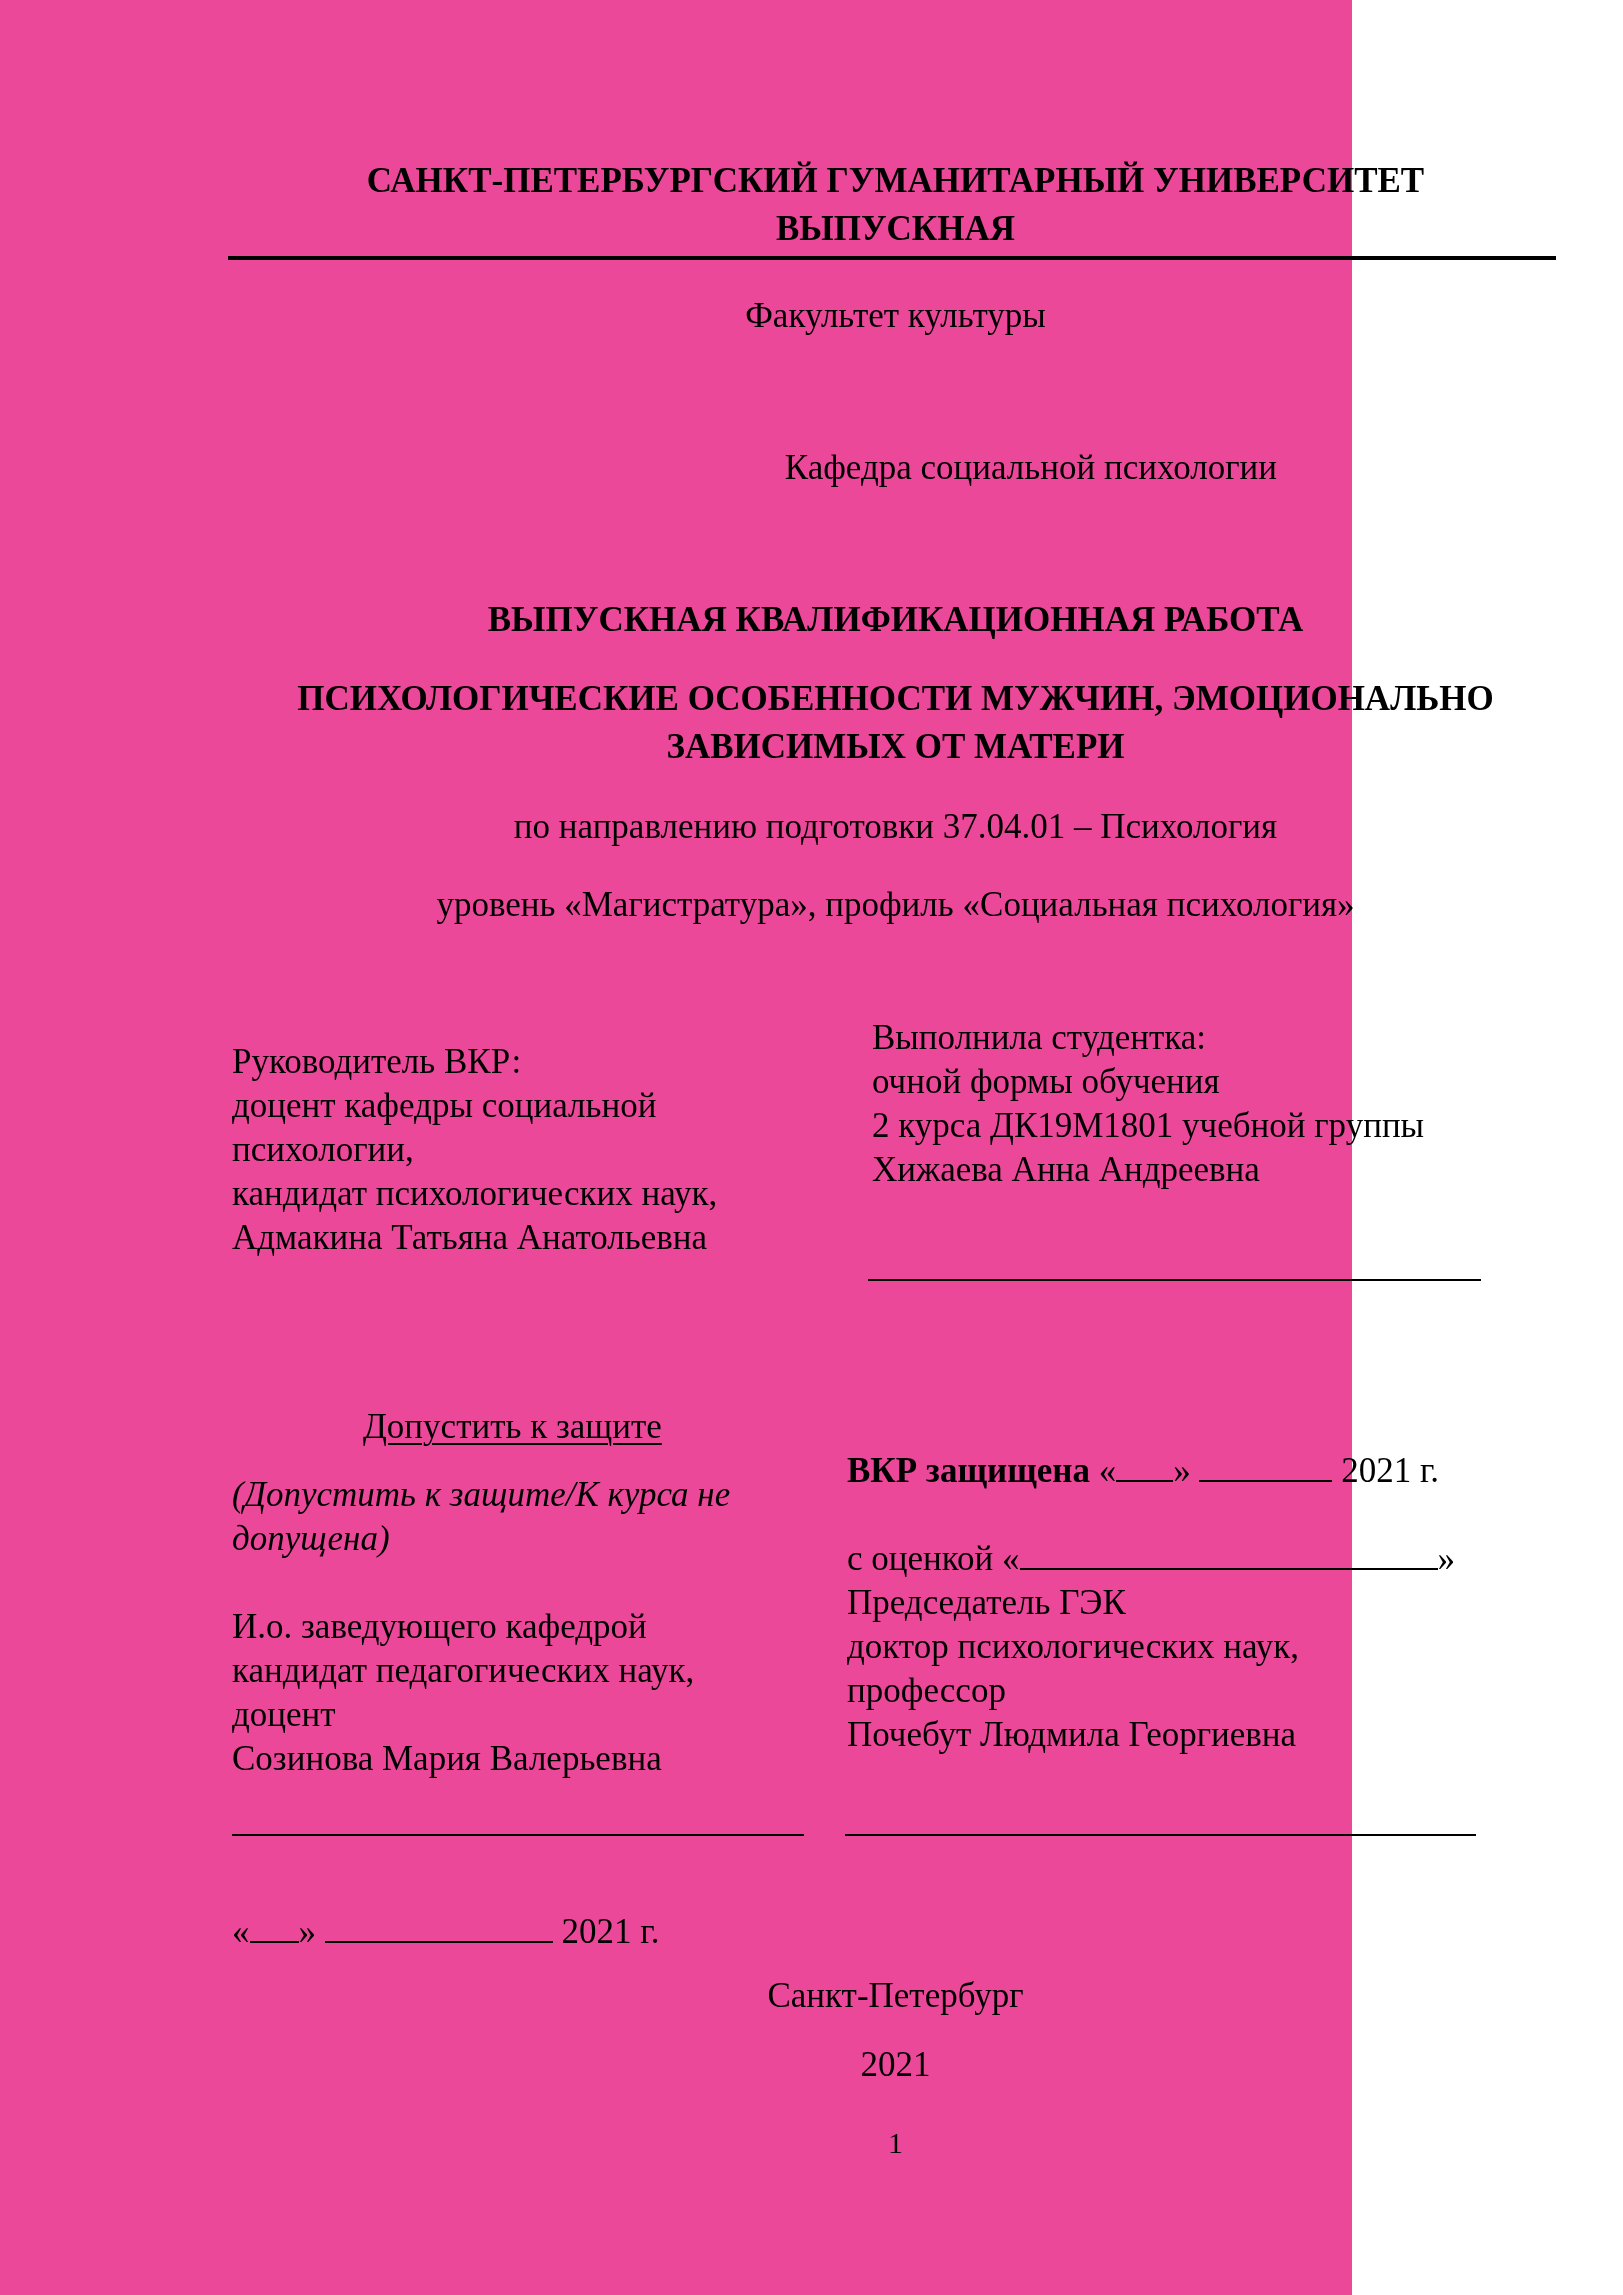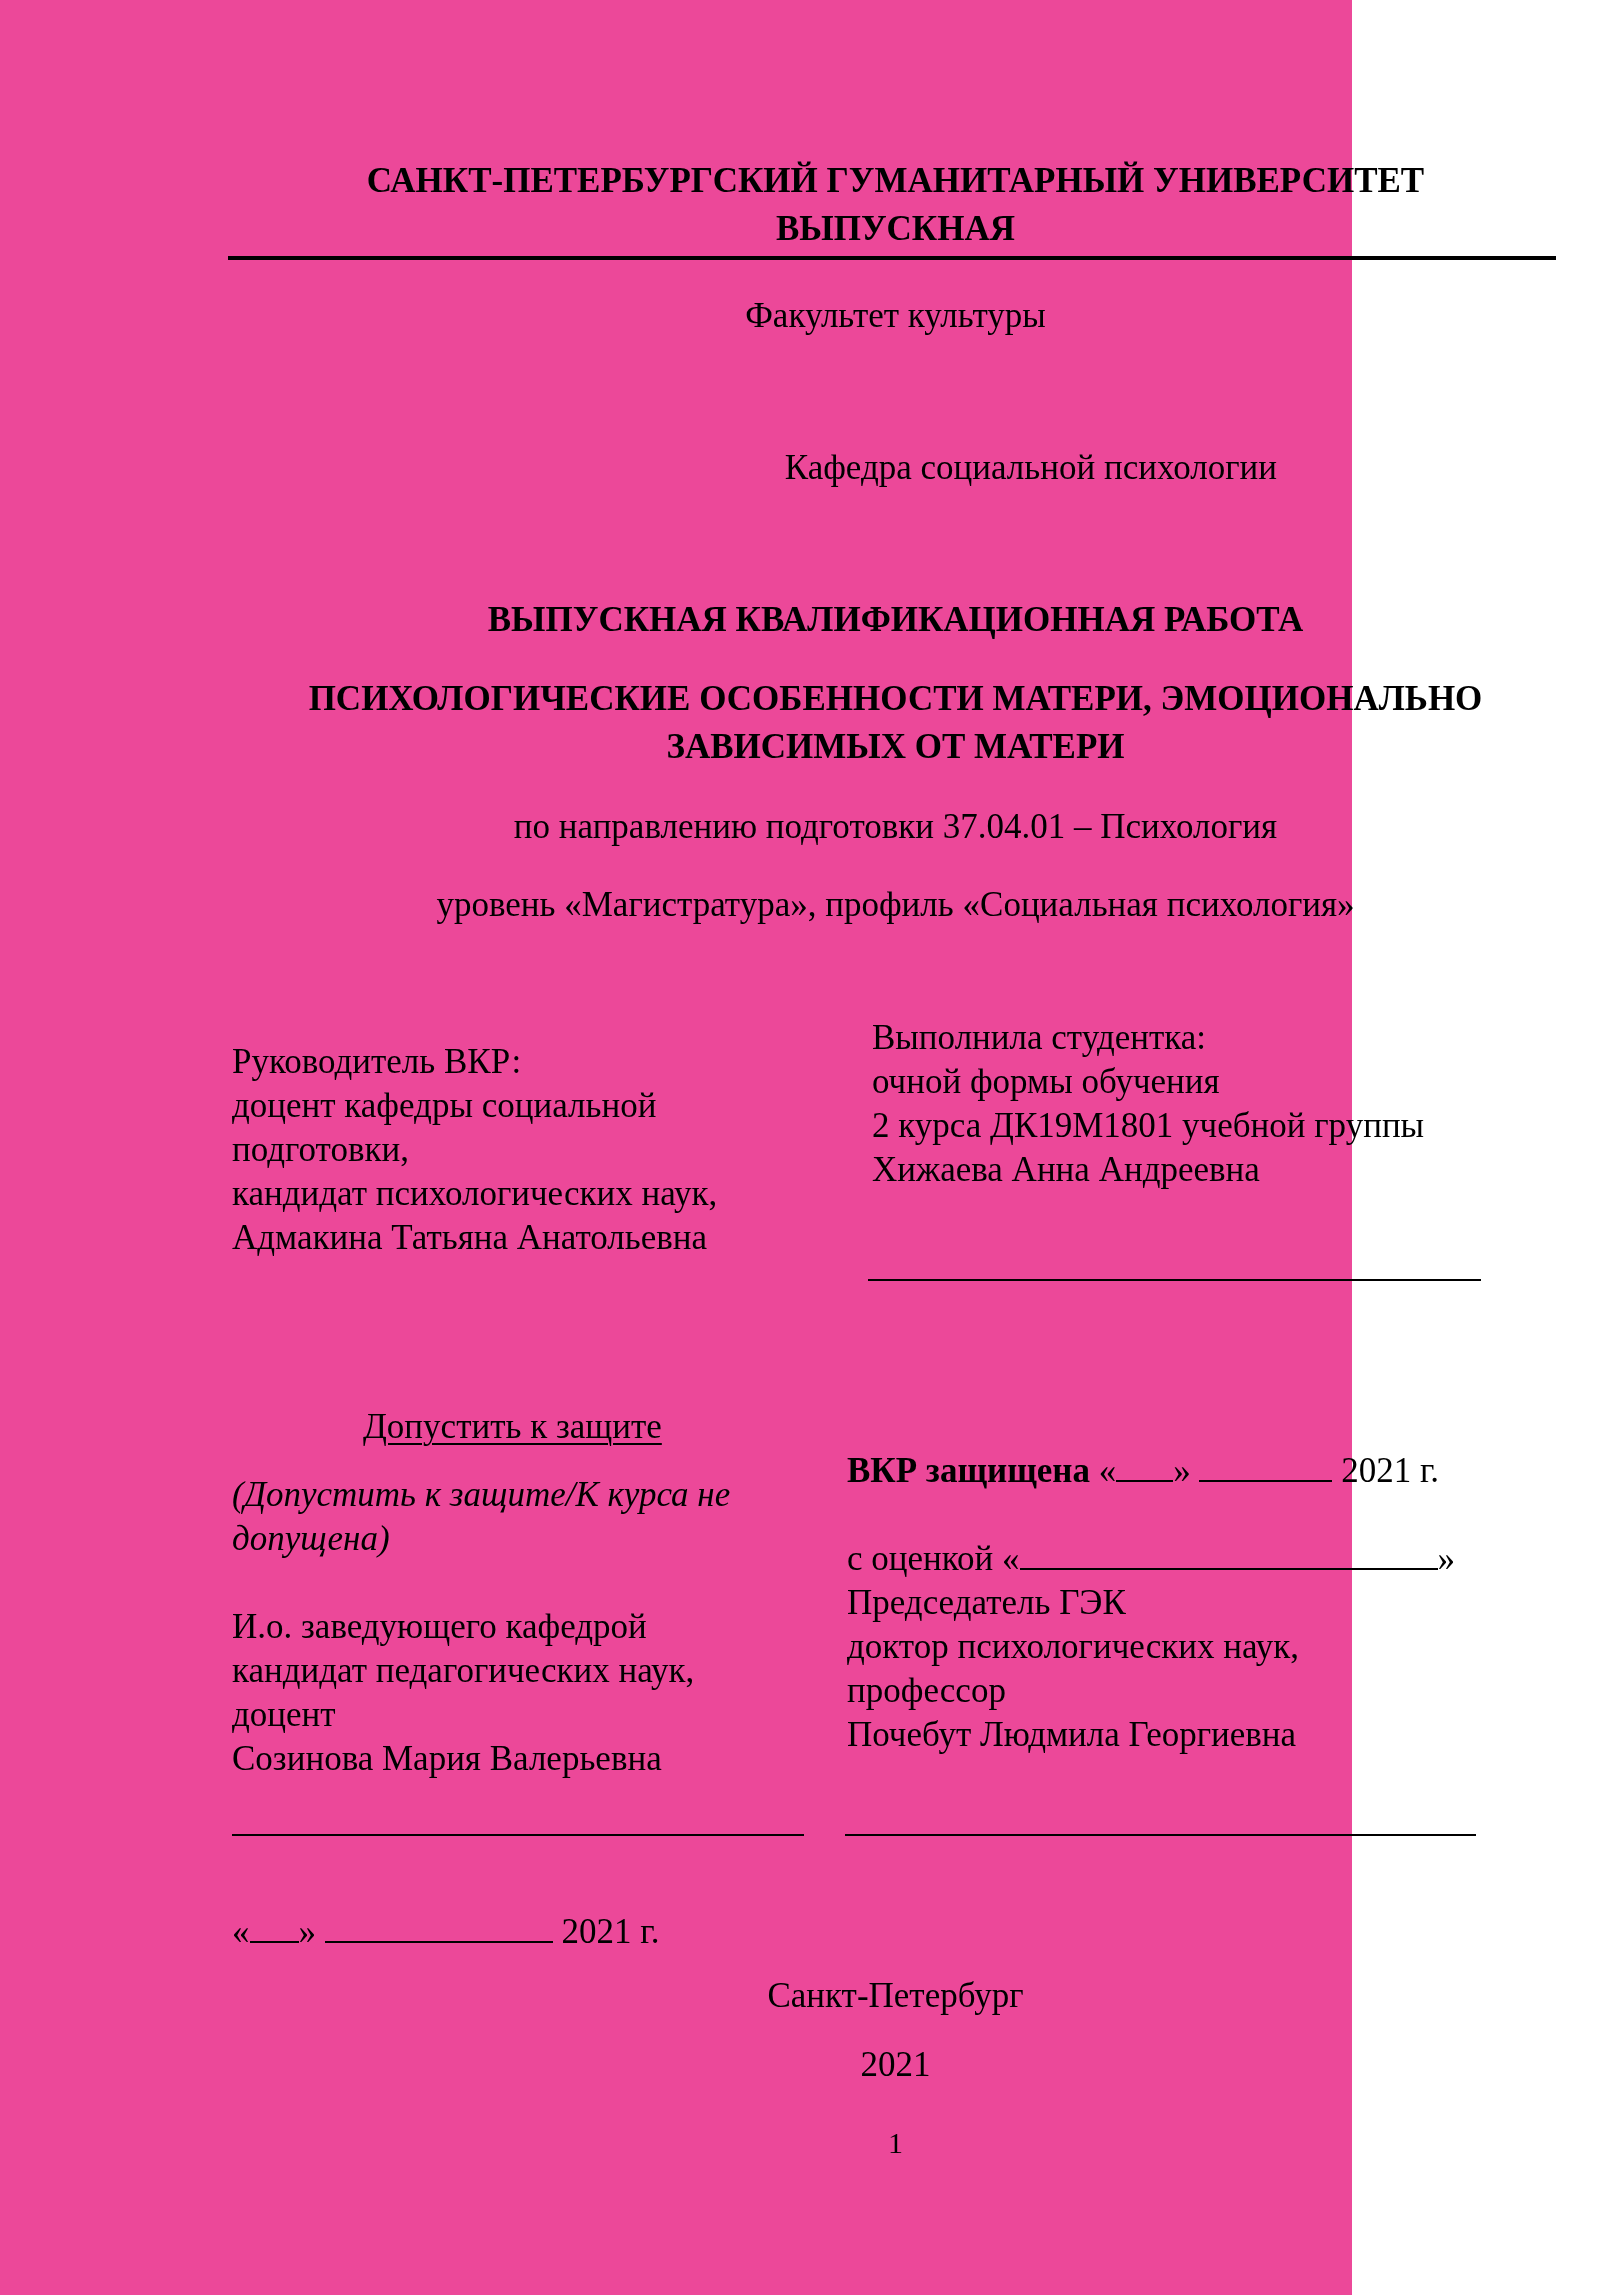--- a/index.html
+++ b/index.html
@@ -23,28 +23,28 @@
 
 <div class="page">
 
   <div class="line center b" style="top:159px;">САНКТ-ПЕТЕРБУРГСКИЙ ГУМАНИТАРНЫЙ УНИВЕРСИТЕТ</div>
   <div class="line center b" style="top:207px;">ВЫПУСКНАЯ</div>
   <div class="rule"></div>
   <div class="line center" style="top:294px;">Факультет культуры</div>
   <div class="line" style="top:446px; right:75px; text-align:right;">Кафедра социальной психологии</div>
 
   <div class="line center b" style="top:598px;">ВЫПУСКНАЯ КВАЛИФИКАЦИОННАЯ РАБОТА</div>
-  <div class="line center b" style="top:677px;">ПСИХОЛОГИЧЕСКИЕ ОСОБЕННОСТИ МАТЕРИ, ЭМОЦИОНАЛЬНО</div>
+  <div class="line center b" style="top:677px;">ПСИХОЛОГИЧЕСКИЕ ОСОБЕННОСТИ МУЖЧИН, ЭМОЦИОНАЛЬНО</div>
   <div class="line center b" style="top:725px;">ЗАВИСИМЫХ ОТ МАТЕРИ</div>
   <div class="line center" style="top:805px;">по направлению подготовки 37.04.01 – Психология</div>
   <div class="line center" style="top:883px;">уровень «Магистратура», профиль «Социальная психология»</div>
 
   <div class="line left-col" style="top:1016px;">Руководитель ВКР:</div>
   <div class="line left-col" style="top:1060px;">доцент кафедры социальной</div>
-  <div class="line left-col" style="top:1104px;">подготовки,</div>
+  <div class="line left-col" style="top:1104px;">психологии,</div>
   <div class="line left-col" style="top:1148px;">кандидат психологических наук,</div>
   <div class="line left-col" style="top:1192px;">Адмакина Татьяна Анатольевна</div>
 
   <div class="line right-col" style="top:1016px;">Выполнила студентка:</div>
   <div class="line right-col" style="top:1060px;">очной формы обучения</div>
   <div class="line right-col" style="top:1104px;">2 курса ДК19М1801 учебной группы</div>
   <div class="line right-col" style="top:1148px;">Хижаева Анна Андреевна</div>
   <div class="sig" style="left:868px; width:613px; top:1279px;"></div>
 
   <div class="line u" style="top:1405px; left:363px;">Допустить к защите</div>

